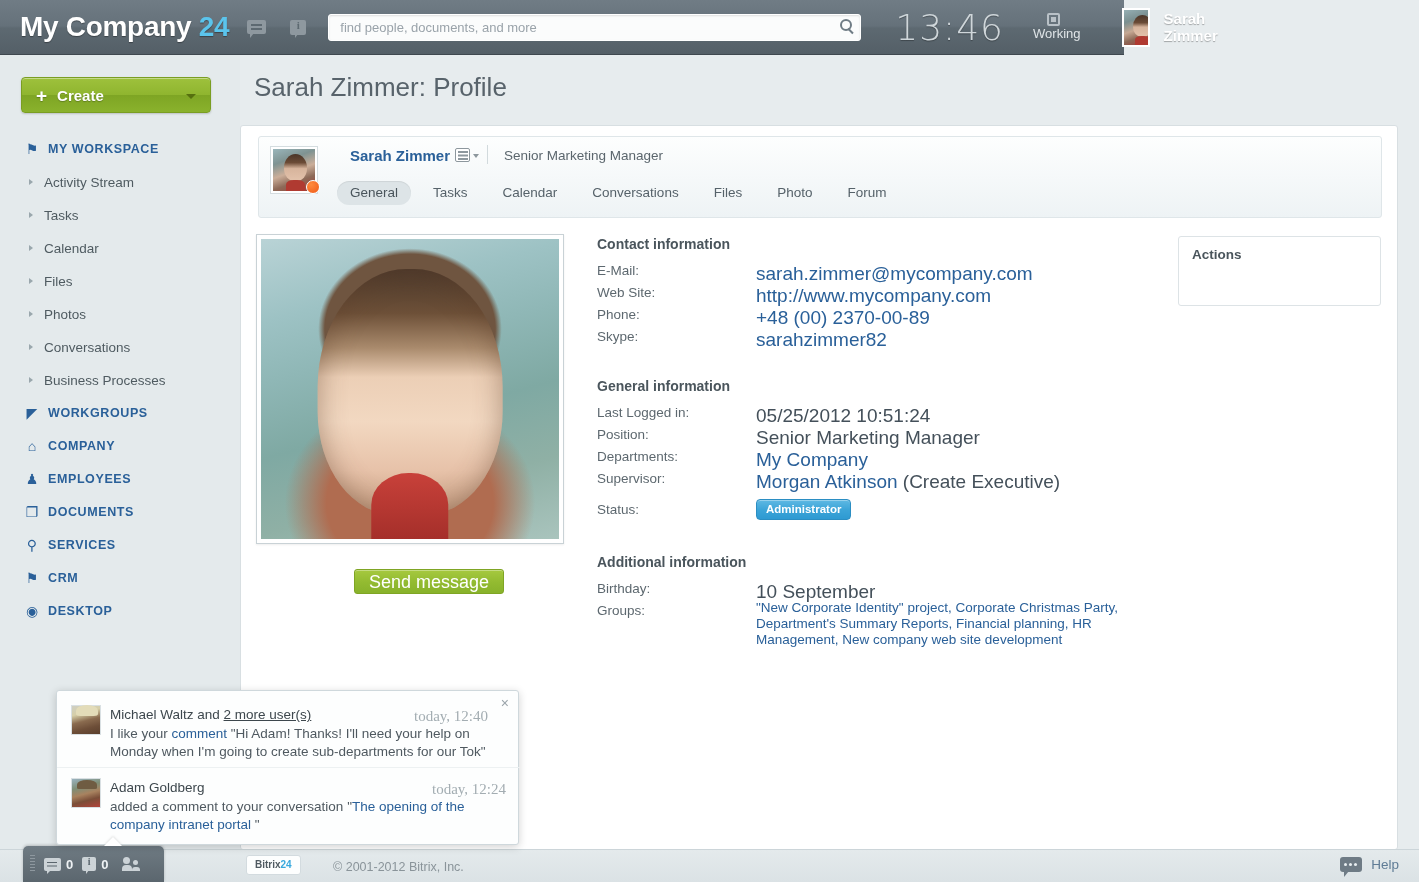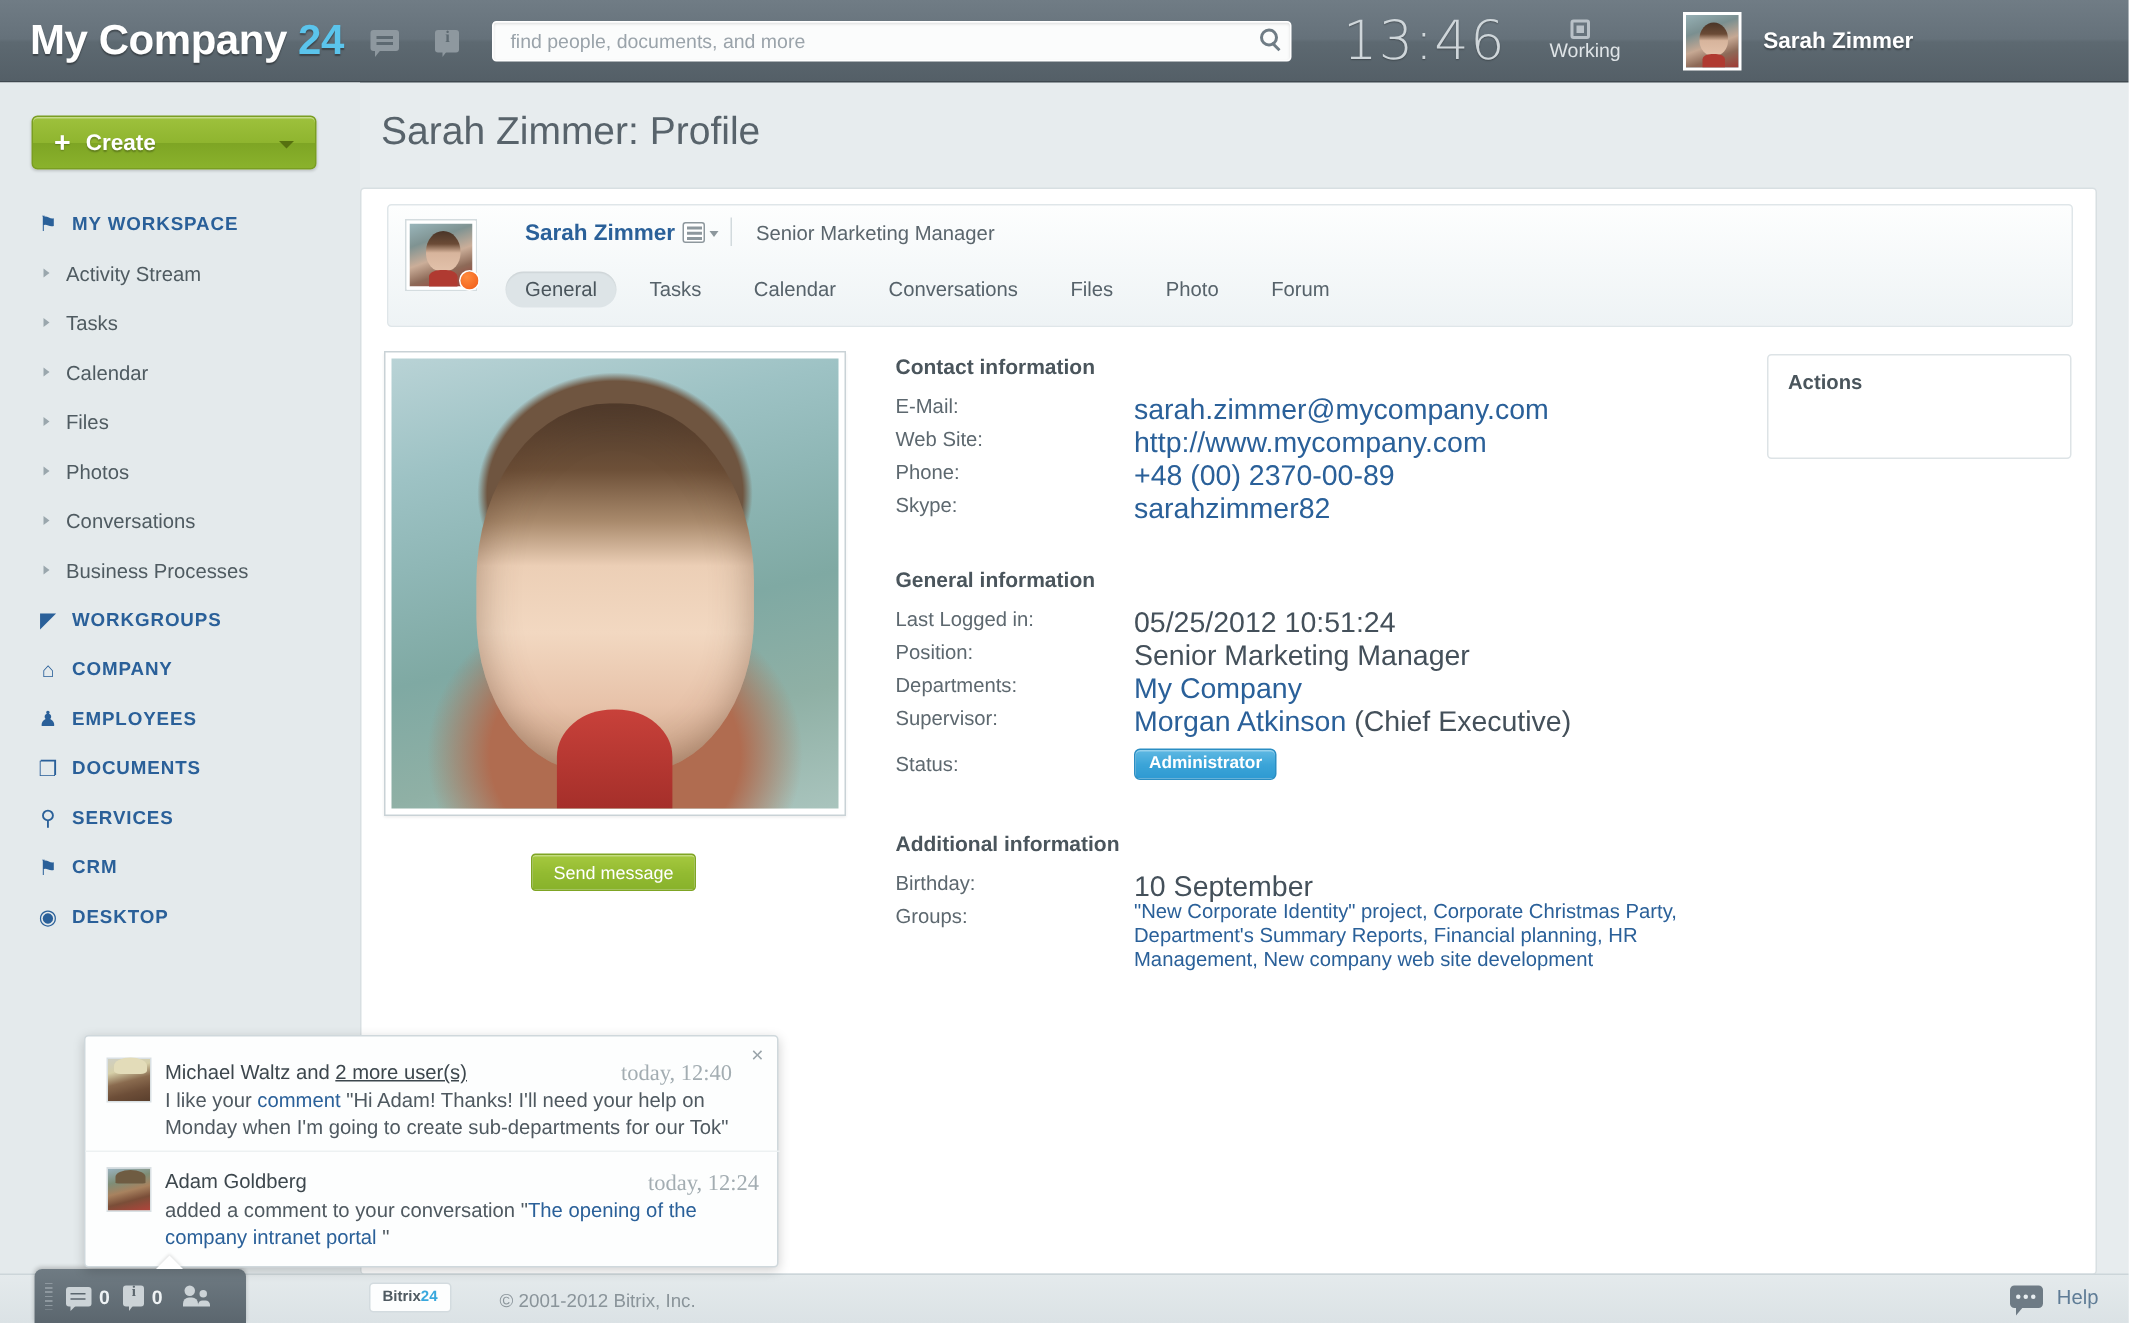--- a/index.html
+++ b/index.html
@@ -6,21 +6,21 @@
   html, body {
     width: 1419px; height: 882px;
     font-family: "Liberation Sans", sans-serif;
     background: #e7ecee;
     overflow: hidden;
   }
 
   
   #top-header {
     position: absolute; top: 0; left: 0;
-    width: 1419px; height: 55px;
+    width: 1124px; height: 55px;
     background: linear-gradient(to bottom, #707c85 0%, #65717a 48%, #5d6971 52%, #545f67 100%);
     border-bottom: 1px solid #3f484f;
     display: flex; align-items: center;
   }
   #logo {
     margin-left: 20px;
     font-size: 28px; font-weight: bold; color: #ffffff;
     letter-spacing: -0.3px;
     text-shadow: 0 1px 1px rgba(0,0,0,.35);
     white-space: nowrap;
@@ -305,21 +305,21 @@
     transform: translateX(-50%);
     width: 26%; height: 22%;
     background: linear-gradient(180deg, #c8413a 0%, #a52f2a 100%);
     border-radius: 48% 48% 0 0;
   }
   #send-msg-btn {
     position: absolute; left: 113px; top: 443px;
     height: 25px; padding: 0 14px; line-height: 25px;
     background: linear-gradient(to bottom,#a6c93f 0%,#93bb31 52%,#88b22b 100%);
     border: 1px solid #7fa524; border-radius: 3px;
-    color: #ffffff; font-size: 12px; cursor: pointer;
+    color: #ffffff; font-size: 18px; cursor: pointer;
     box-shadow: inset 0 1px 0 rgba(255,255,255,.35);
   }
 
   
   .section-title {
     position: absolute; color: #4a555c; font-size: 14px; font-weight: bold;
   }
   .field-label {
     position: absolute; color: #5d686f; font-size: 13.5px;
   }
@@ -664,21 +664,21 @@
 
   <div class="section-title" style="left:356px; top:252px;">General information</div>
   <div class="field-label" style="left:356px; top:279px;">Last Logged in:</div>
   <div class="field-value" style="left:515px; top:279px;">05/25/2012 10:51:24</div>
   <div class="field-label" style="left:356px; top:301px;">Position:</div>
   <div class="field-value" style="left:515px; top:301px;">Senior Marketing Manager</div>
   <div class="field-label" style="left:356px; top:323px;">Departments:</div>
   <div class="field-value" style="left:515px; top:323px;"><a class="lnk">My Company</a></div>
   <div class="field-label" style="left:356px; top:345px;">Supervisor:</div>
   <div class="field-value" style="left:515px; top:345px;">
-    <a class="lnk">Morgan Atkinson</a><span> (Chief Executive)</span>
+    <a class="lnk">Morgan Atkinson</a><span> (Create Executive)</span>
   </div>
   <div class="field-label" style="left:356px; top:376px;">Status:</div>
   <div id="status-badge">Administrator</div>
 
   <div class="section-title" style="left:356px; top:428px;">Additional information</div>
   <div class="field-label" style="left:356px; top:455px;">Birthday:</div>
   <div class="field-value" style="left:515px; top:455px;">10 September</div>
   <div class="field-label" style="left:356px; top:477px;">Groups:</div>
   <div id="groups-value"><a class="lnk">"New Corporate Identity" project, Corporate Christmas Party, Department's Summary Reports, Financial planning, HR Management, New company web site development</a></div>
 

